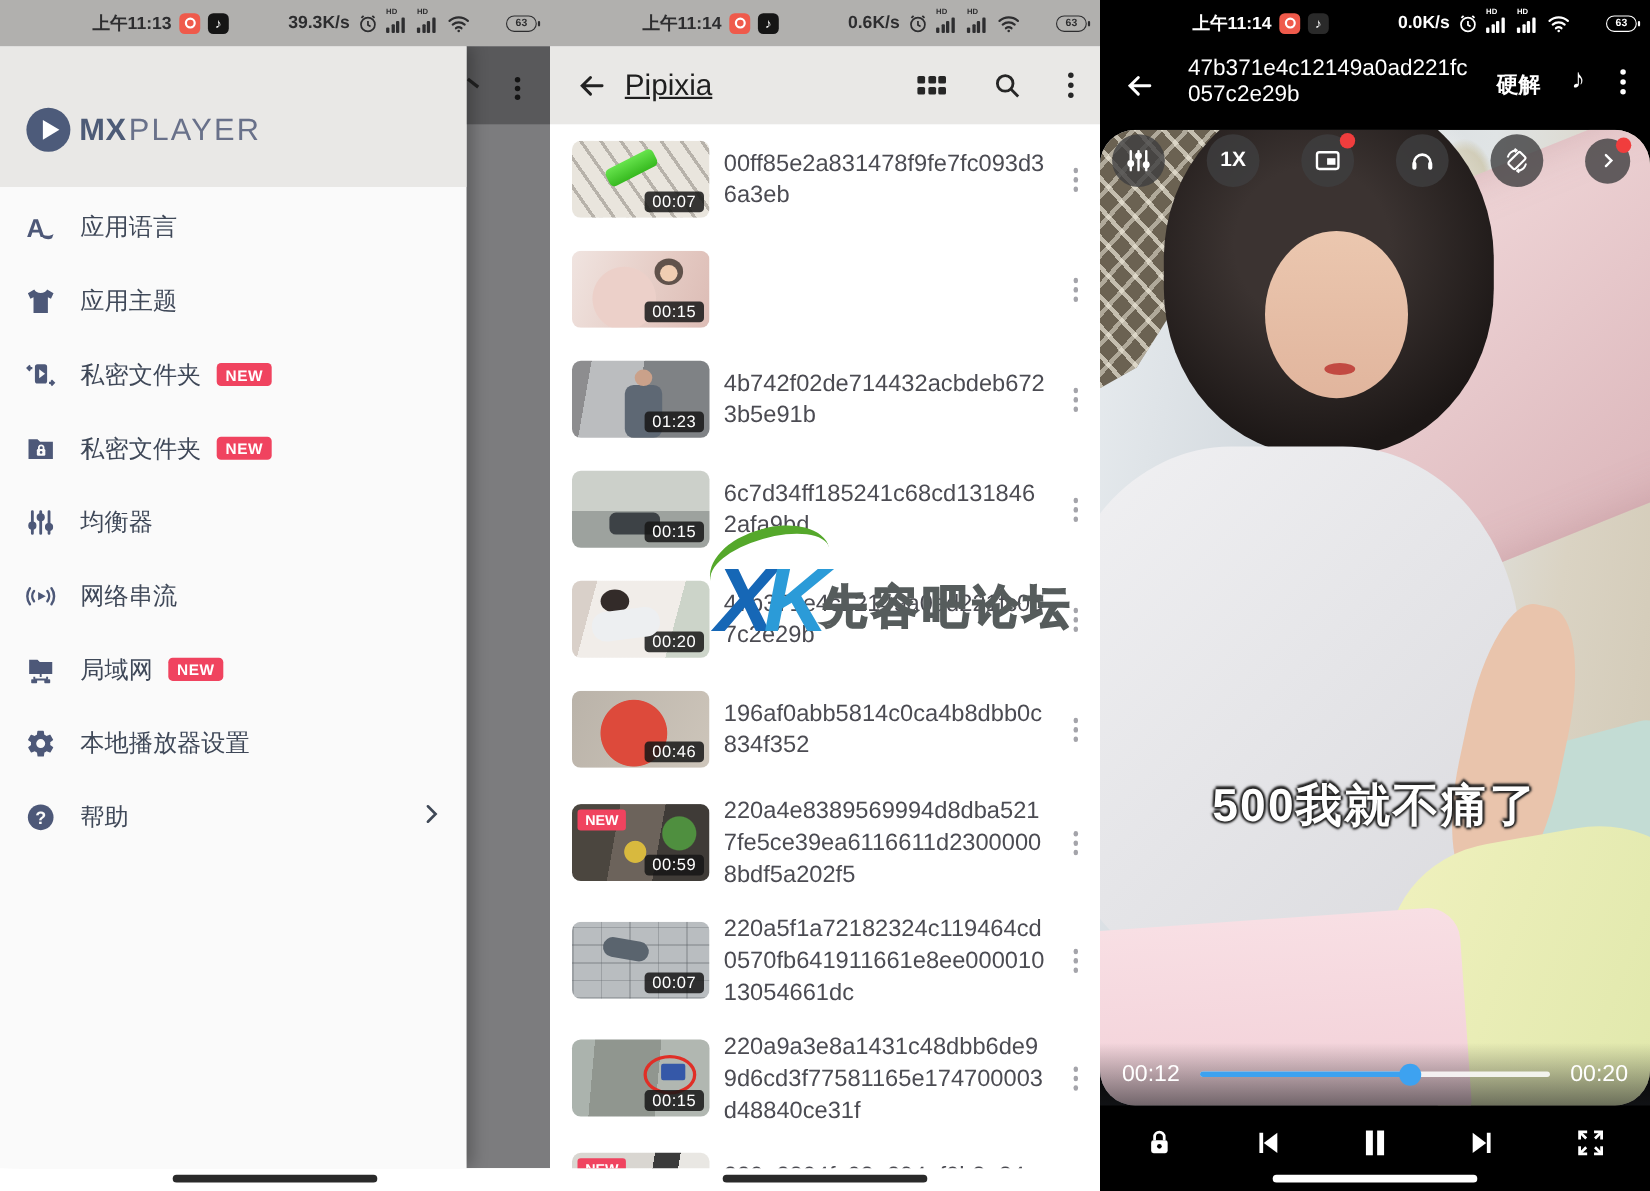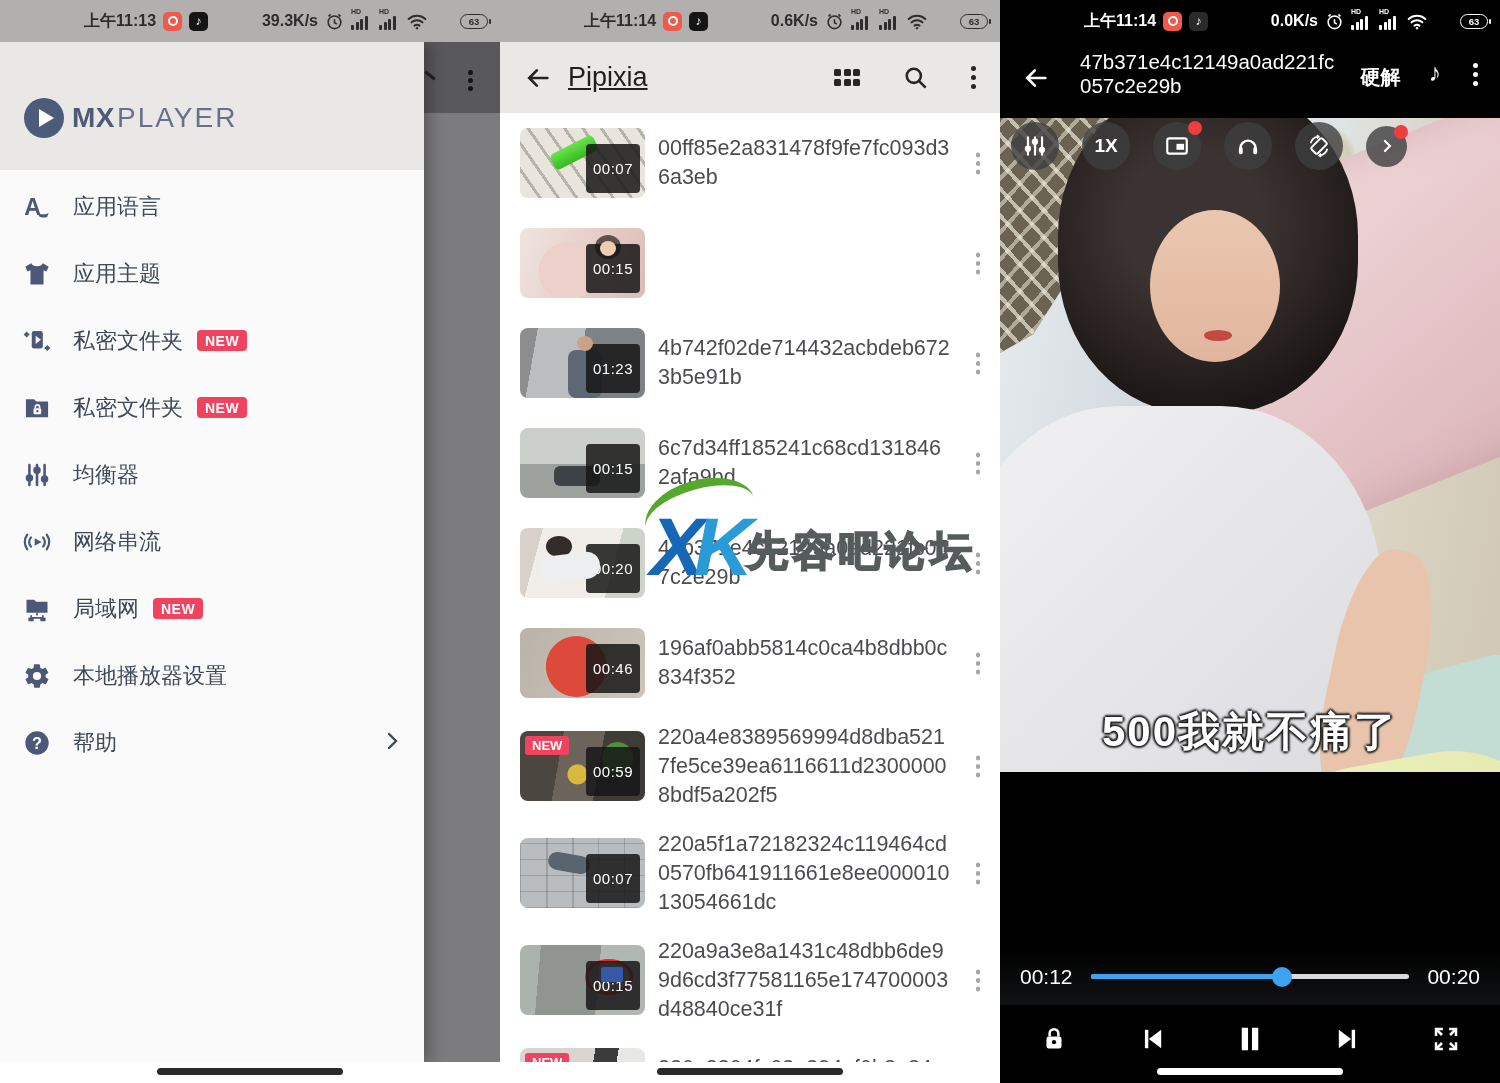--- a/index.html
+++ b/index.html
@@ -63,21 +63,21 @@
   .tbar .title{margin-left:16px;font-size:27px;color:#1f1f1f;text-decoration:underline;}
   .tbar .grow{flex:1;}
   .gicon{display:grid;grid-template-columns:repeat(3,7px);grid-template-rows:repeat(2,7px);gap:2.5px;}
   .gicon b{background:#262626;border-radius:1.5px;}
   .tbar .sp{width:42px;}
   .vdots{width:5px;height:5px;border-radius:50%;background:#262626;box-shadow:0 9px 0 #262626,0 -9px 0 #262626;}
   .list{position:absolute;left:0;top:113px;width:500px;height:949px;background:#fff;overflow:hidden;}
   .row{position:absolute;left:20px;right:0;height:70px;display:flex;align-items:center;}
   .thumb{width:125px;height:70px;border-radius:8px;flex:none;position:relative;overflow:hidden;background:#ddd;}
   .dur{position:absolute;right:5px;bottom:5px;background:rgba(22,22,22,.85);color:#fff;font-size:15px;
-       padding:16px 7px;border-radius:4px;letter-spacing:.5px;}
+       padding:1px 7px;border-radius:4px;letter-spacing:.5px;}
   .newb{position:absolute;left:5px;top:5px;background:#f0435f;color:#fff;font-size:13px;font-weight:bold;
         padding:2px 7px;border-radius:3px;}
   .vname{margin-left:13px;width:293px;font-size:21.5px;line-height:29px;color:#4b4b52;word-break:break-all;}
   .rmenu{position:absolute;right:20px;top:50%;margin-top:-2px;width:4.5px;height:4.5px;border-radius:50%;
          background:#a4a4aa;box-shadow:0 8.5px 0 #a4a4aa,0 -8.5px 0 #a4a4aa;cursor:pointer;}
   
   .th1{background:repeating-linear-gradient(55deg,#b7b2aa 0 3px,#e9e5dd 3px 15px),
        repeating-linear-gradient(-38deg,rgba(110,105,95,.35) 0 2px,transparent 2px 15px);}
   .th1::before{content:"";position:absolute;left:30px;top:16px;width:48px;height:17px;border-radius:5px;
        background:linear-gradient(#67e44d,#36b91f);transform:rotate(-27deg);}
@@ -116,22 +116,22 @@
 
   
   .ptop{position:absolute;left:0;top:42px;width:500px;height:76px;background:#000;display:flex;
         align-items:flex-start;padding:8px 16px 0 22px;z-index:20;color:#fff;}
   .ptop .ptitle{margin-left:30px;width:256px;font-size:20.5px;line-height:24px;word-break:break-all;}
   .ptop .grow{flex:1;}
   .ptop .decode{font-size:20px;font-weight:bold;margin-top:14px;}
   .ptop .note{font-size:25px;margin:8px 0 0 28px;}
   .wdots{width:5px;height:5px;border-radius:50%;background:#fff;box-shadow:0 9px 0 #fff,0 -9px 0 #fff;
          margin:22px 6px 0 32px;}
-  .video{position:absolute;left:0;top:118px;width:500px;height:654px;overflow:hidden;
-     background:linear-gradient(100deg,#e9edf0 0%,#d4dadf 30%,#e0e4e5 55%,#dad3c3 75%,#d0c7b3 100%);}
+  .video{position:absolute;left:0;top:118px;width:500px;height:887px;overflow:hidden;
+     background:linear-gradient(100deg,#e9edf0 0%,#d4dadf 30%,#e0e4e5 55%,#dad3c3 75%,#d0c7b3 100%);border-radius:32px;}
   .vl{position:absolute;}
   .damask{right:-20px;top:-10px;width:270px;height:430px;opacity:.55;background:
      radial-gradient(ellipse 46px 70px at 30% 14%,#c2b78f 0 45%,transparent 60%),
      radial-gradient(ellipse 56px 84px at 75% 30%,#c8bd96 0 45%,transparent 60%),
      radial-gradient(ellipse 46px 66px at 45% 56%,#c2b78f 0 45%,transparent 60%);}
   .glow{left:60px;top:-40px;width:320px;height:300px;background:radial-gradient(circle,#fdfdfd 0 30%,rgba(253,253,253,0) 70%);}
   .quilt{left:0;top:0;width:185px;height:235px;clip-path:polygon(0 0,92% 0,18% 92%,0 100%);
      background:repeating-linear-gradient(48deg,rgba(245,240,225,.65) 0 4px,transparent 4px 18px),
        repeating-linear-gradient(-48deg,rgba(245,240,225,.5) 0 4px,transparent 4px 18px),#6b6252;}
   .headboard{left:175px;top:35px;width:430px;height:335px;border-radius:24px;transform:rotate(-22deg);
@@ -143,21 +143,21 @@
   .lips{left:204px;top:212px;width:28px;height:11px;border-radius:50%;background:#c24a42;}
   .shirt{left:-42px;top:288px;width:424px;height:490px;border-radius:38%;
      background:linear-gradient(135deg,#f1f1f3,#d9d9dd);}
   .armr{left:330px;top:430px;width:92px;height:265px;border-radius:42%;transform:rotate(12deg);background:#e9c4ac;}
   .pillow{left:268px;top:640px;width:295px;height:265px;border-radius:36%;transform:rotate(-10deg);
      background:linear-gradient(120deg,#f0f1be,#dde6a8);}
   .blanket{left:-32px;top:718px;width:365px;height:205px;border-radius:30px;transform:rotate(-4deg);
      background:linear-gradient(#f8dfe4,#f1cdd5);}
   .subtitle{position:absolute;left:0;right:0;top:586px;text-align:center;font-size:42px;font-weight:bold;
      color:#fff;letter-spacing:2px;text-shadow:-2px 0 2px #222,2px 0 2px #222,0 -2px 2px #222,0 2px 2px #222;}
-  .quick{position:absolute;left:11px;top:122px;display:flex;align-items:center;gap:23px;z-index:22;text-align:right;}
+  .quick{position:absolute;left:11px;top:122px;display:flex;align-items:center;gap:38px;z-index:22;text-align:right;}
   .qbtn{width:48px;height:48px;border-radius:50%;background:rgba(62,62,64,.8);display:flex;align-items:center;
      justify-content:center;color:#fff;font-size:19px;font-weight:bold;position:relative;cursor:pointer;flex:none;}
   .qbtn.small{width:41px;height:41px;}
   .qbtn .rdot{position:absolute;top:-1px;right:-1px;width:14px;height:14px;border-radius:50%;background:#f03d3d;}
   .pzone{position:absolute;left:0;top:948px;width:500px;height:57px;z-index:21;display:flex;align-items:center;
      padding:0 20px;color:#fff;font-size:21px;background:linear-gradient(rgba(40,42,48,0),rgba(28,30,34,.6));}
   .track{flex:1;height:4.5px;border-radius:3px;background:rgba(255,255,255,.85);margin:0 18px;position:relative;}
   .track .fill{position:absolute;left:0;top:0;height:100%;border-radius:3px;background:#3da2f0;}
   .track .knob{position:absolute;top:50%;width:20px;height:20px;border-radius:50%;background:#3da2f0;
      transform:translate(-50%,-50%);}

